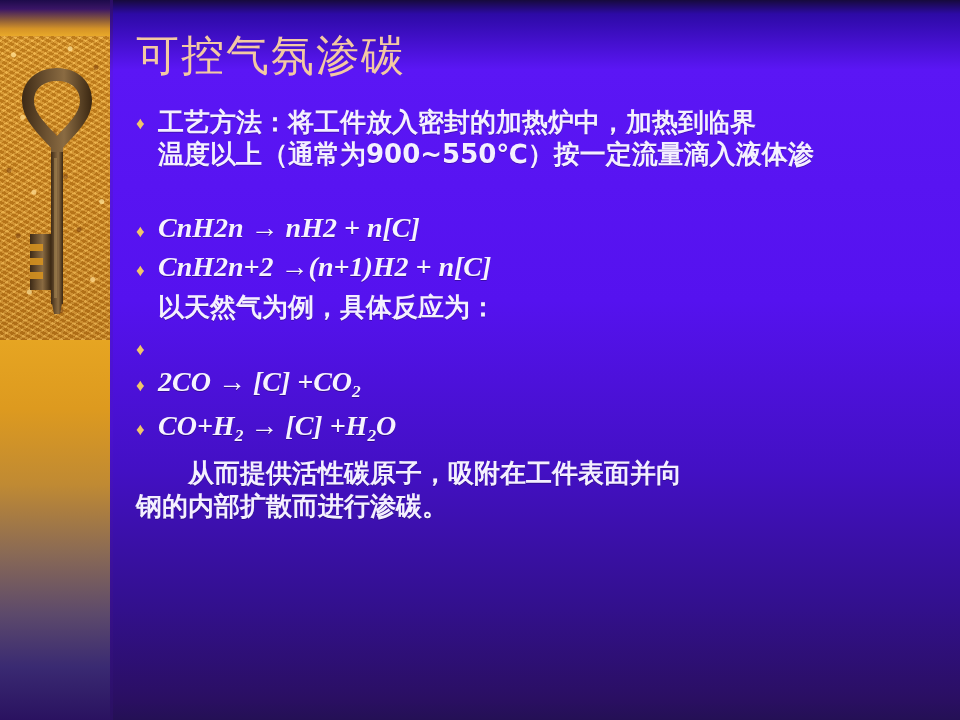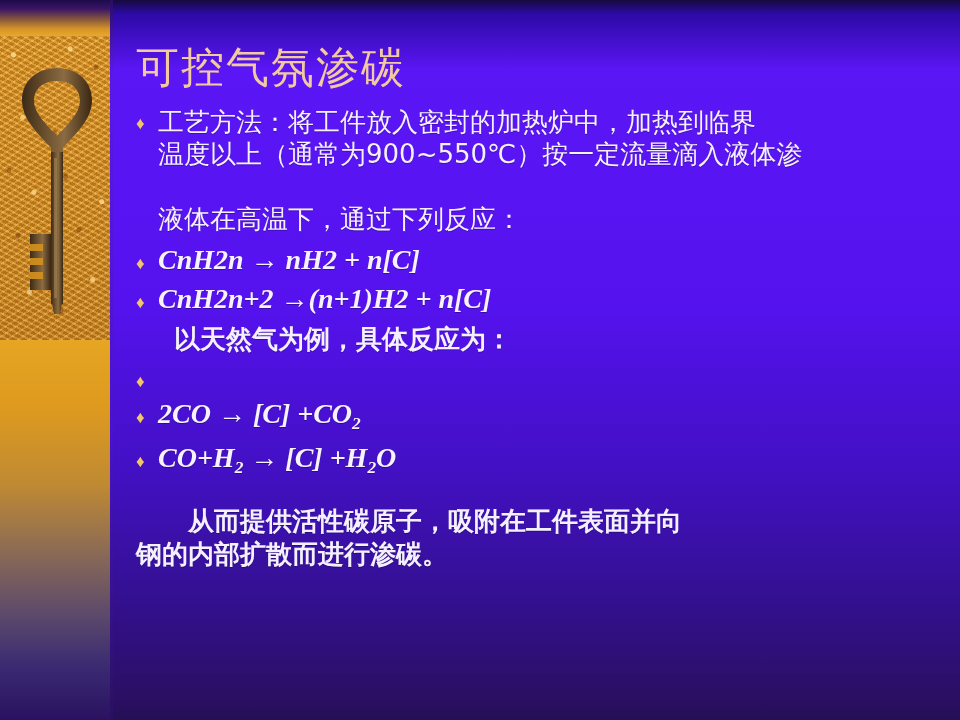--- a/index.html
+++ b/index.html
@@ -67,63 +67,62 @@
     background:linear-gradient(to bottom,#2a0d63,#5a18e6 10%,#4a12cd 60%,#2a1060);
     z-index:6;
   }
 
   
   .key{position:absolute;left:18px;top:62px;width:78px;height:260px;z-index:3;}
   .key svg{display:block;}
 
   
   .title{
-    position:absolute;left:136px;top:45px;
+    position:absolute;left:136px;top:33px;
     font-family:"Liberation Serif","DejaVu Serif",serif;
     font-size:43px;line-height:1.05;font-weight:400;
     color:#f3c9a2;letter-spacing:2px;white-space:nowrap;text-align:center;
   }
 
   
   .body{
     position:absolute;left:136px;top:106px;width:810px;
     color:#f2eefc;
   }
   .row{display:flex;align-items:flex-start;}
   .bullet{
     flex:0 0 auto;width:22px;text-align:left;
     color:#f0c669;font-size:17px;line-height:1;
     margin-top:9px;
   }
   .bullet.b-eq{margin-top:11px;}
   .para{
     font-family:"DejaVu Sans","Liberation Sans",sans-serif;
-    font-size:26px;line-height:1.24;font-weight:normal;
+    font-size:26px;line-height:1.24;font-weight:bold;
     color:#f4f0ff;text-indent:0;margin:0;
     text-shadow:0 1px 0 rgba(0,0,0,.25);
   }
   .eq{
     font-family:"Liberation Serif","DejaVu Serif",serif;
     font-size:28px;line-height:1.16;font-weight:bold;
     color:#f6f3ff;white-space:nowrap;
     text-shadow:0 1px 0 rgba(0,0,0,.3);
     font-style:italic;
   }
   .eq sub{font-size:.62em;vertical-align:-0.32em;}
   .plain{
     font-family:"DejaVu Sans","Liberation Sans",sans-serif;
     font-size:26px;line-height:1.24;font-weight:bold;color:#f4f0ff;
     text-shadow:0 1px 0 rgba(0,0,0,.25);
-    margin-left:16px;
   }
   .sp-1{margin-top:9px;}
   .sp-2{margin-top:7px;}
   .sp-3{margin-top:8px;}
   .closing{
-    margin-top:28px;
+    margin-top:12px;
     font-family:"DejaVu Sans","Liberation Sans",sans-serif;
     font-size:26px;line-height:1.26;font-weight:bold;color:#f4f0ff;
     text-indent:52px;
     text-shadow:0 1px 0 rgba(0,0,0,.25);
   }
 </style>
 </head>
 <body>
 
 <div class="slide">
@@ -170,21 +169,20 @@
   <div class="title">可控气氛渗碳</div>
 
   <div class="body">
 
     <div class="row">
       <span class="bullet">♦</span>
       <div class="para">
         <span>工艺方法：将工件放入密封的加热炉中，加热到临界</span><br>
         <span>温度以上（通常为900~550℃）按一定流量滴入液体渗</span><br>
         <br>
-        <span>液体在高温下，通过下列反应：</span>
       </div>
     </div>
 
     <div class="row sp-1">
       <span class="bullet b-eq">♦</span>
       <div class="eq">CnH2n → nH2 + n[C]</div>
     </div>
 
     <div class="row sp-2">
       <span class="bullet b-eq">♦</span>

